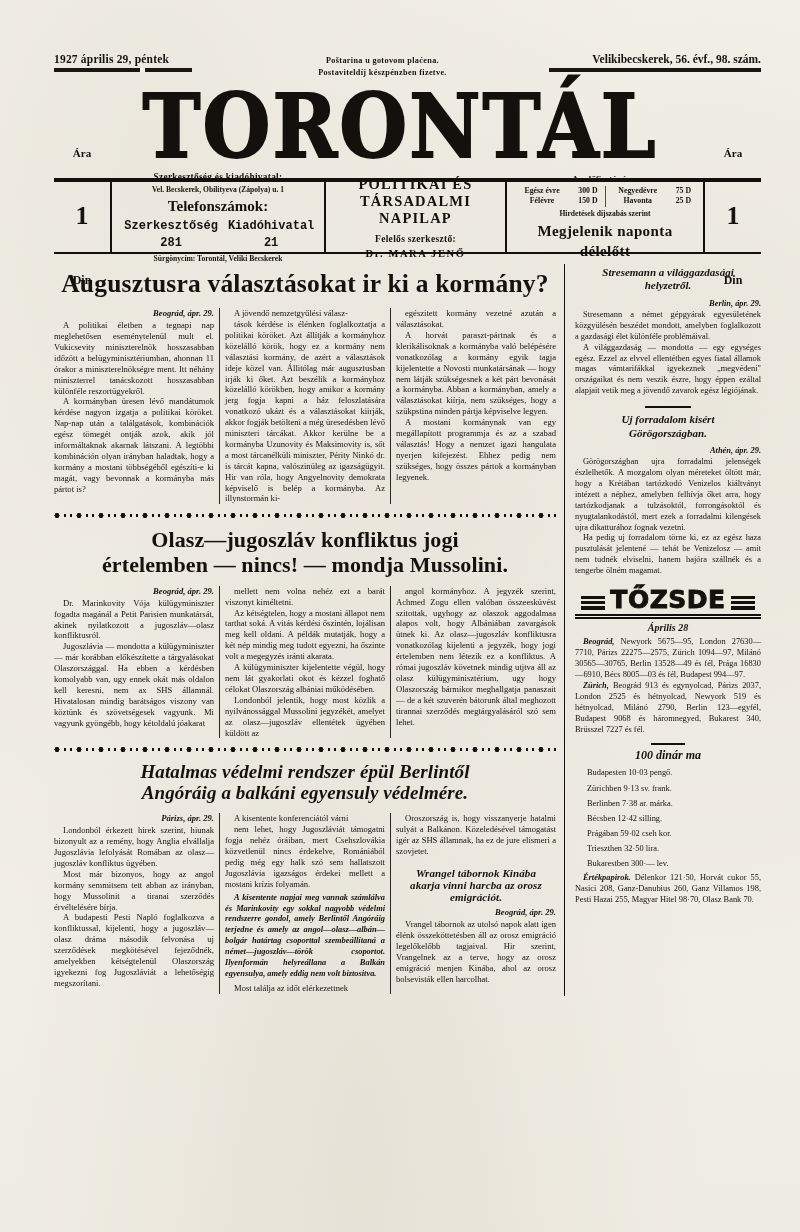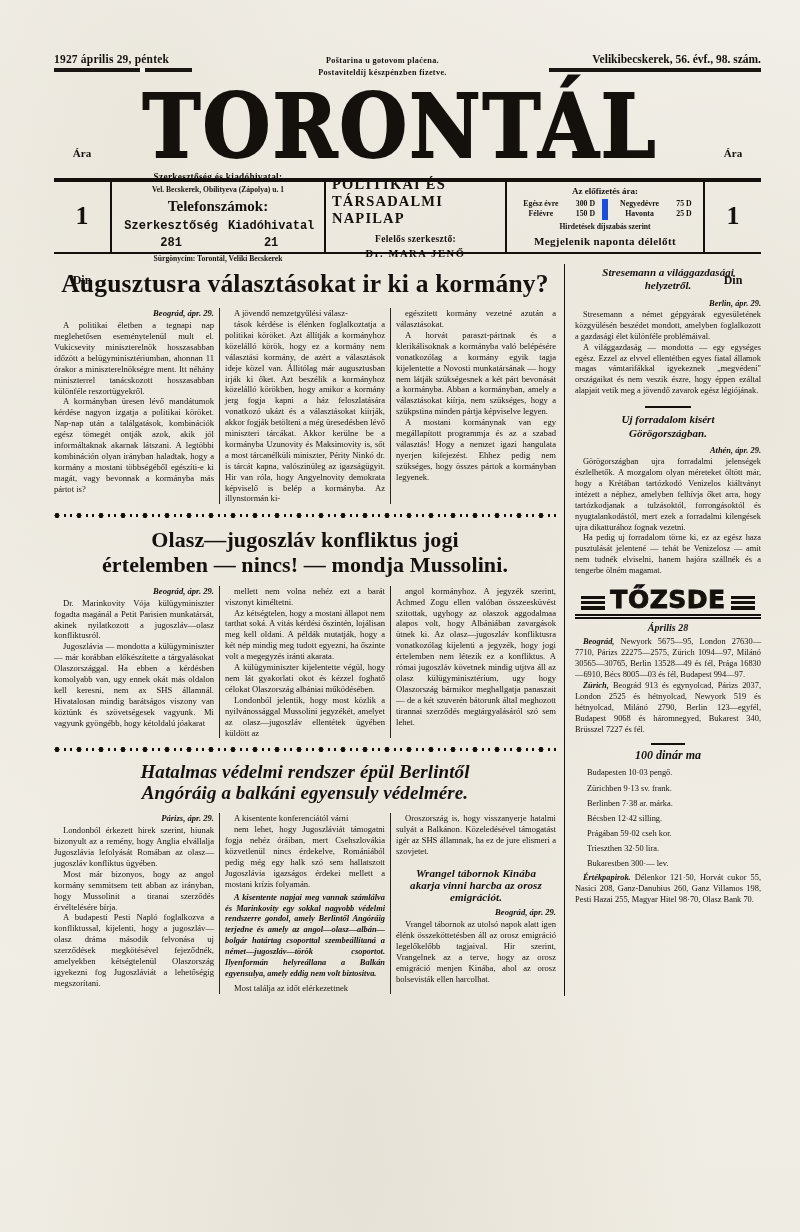--- a/index.html
+++ b/index.html
@@ -61,31 +61,31 @@
   .np-price{width:56px;text-align:right;gap:43px;}
   .np-price .ara{font-size:11px;font-weight:bold;}
   .np-price .num{font-size:26px;font-weight:bold;line-height:1;margin:1px 0;}
   .np-price .din{font-size:12px;font-weight:bold;}
   .np-office{width:212px;text-align:center;line-height:1.45;}
   .np-office .b1{font-size:9.3px;font-weight:bold;letter-spacing:.3px;}
   .np-office .b2{font-size:7.6px;font-weight:bold;}
   .np-office .b3{font-size:15px;font-weight:bold;margin-top:1px;}
   .np-office .b4{font-size:12px;font-weight:bold;display:flex;justify-content:space-between;font-family:Liberation Mono, monospace;}
   .np-office .b5{font-size:7.6px;font-weight:bold;}
-  .np-center{flex:1;border-radius:6px;}
+  .np-center{flex:1;text-align:center;border-radius:6px;}
   .np-center .lead{font-size:14.5px;font-weight:bold;letter-spacing:1.2px;}
   .np-center .resp{font-size:9.5px;font-weight:bold;margin-top:7px;letter-spacing:.3px;}
   .np-center .editor{font-size:10.5px;font-weight:bold;margin-top:4px;letter-spacing:1.6px;}
   .np-subs{width:196px;text-align:center;line-height:1.35;}
   .np-subs .t{font-size:9px;font-weight:bold;}
   .np-subs table{width:100%;border-collapse:collapse;margin-top:1px;}
   .np-subs td{font-size:7.8px;font-weight:bold;white-space:nowrap;padding:0 1px;}
-  .np-subs td.vline{border-left:6px solid #1d4ed8;}
+  .np-subs td.vline{border-left:1px solid #1d4ed8;}
   .np-subs .ad{font-size:7.6px;font-weight:bold;margin-top:2px;}
-  .np-subs .pub{font-size:11px;font-weight:bold;margin-top:2px;letter-spacing:.4px;}
+  .np-subs .pub{font-size:15px;font-weight:bold;margin-top:2px;letter-spacing:.4px;}
 
   
   .body-area{display:flex;margin:0 30px 0 45px;padding-top:10px;}
   .main-cols{flex:1;padding-right:8px;}
   .side-col{width:186px;border-left:1.5px solid #14110d;padding-left:10px;}
 
   .art{margin-bottom:2px;}
   .hl{text-align:center;font-weight:bold;line-height:1.1;}
   .hl1{font-size:25.5px;letter-spacing:.2px;margin:6px 0 10px;}
   .hl2{font-size:22px;letter-spacing:.1px;margin:8px 0 9px;}

